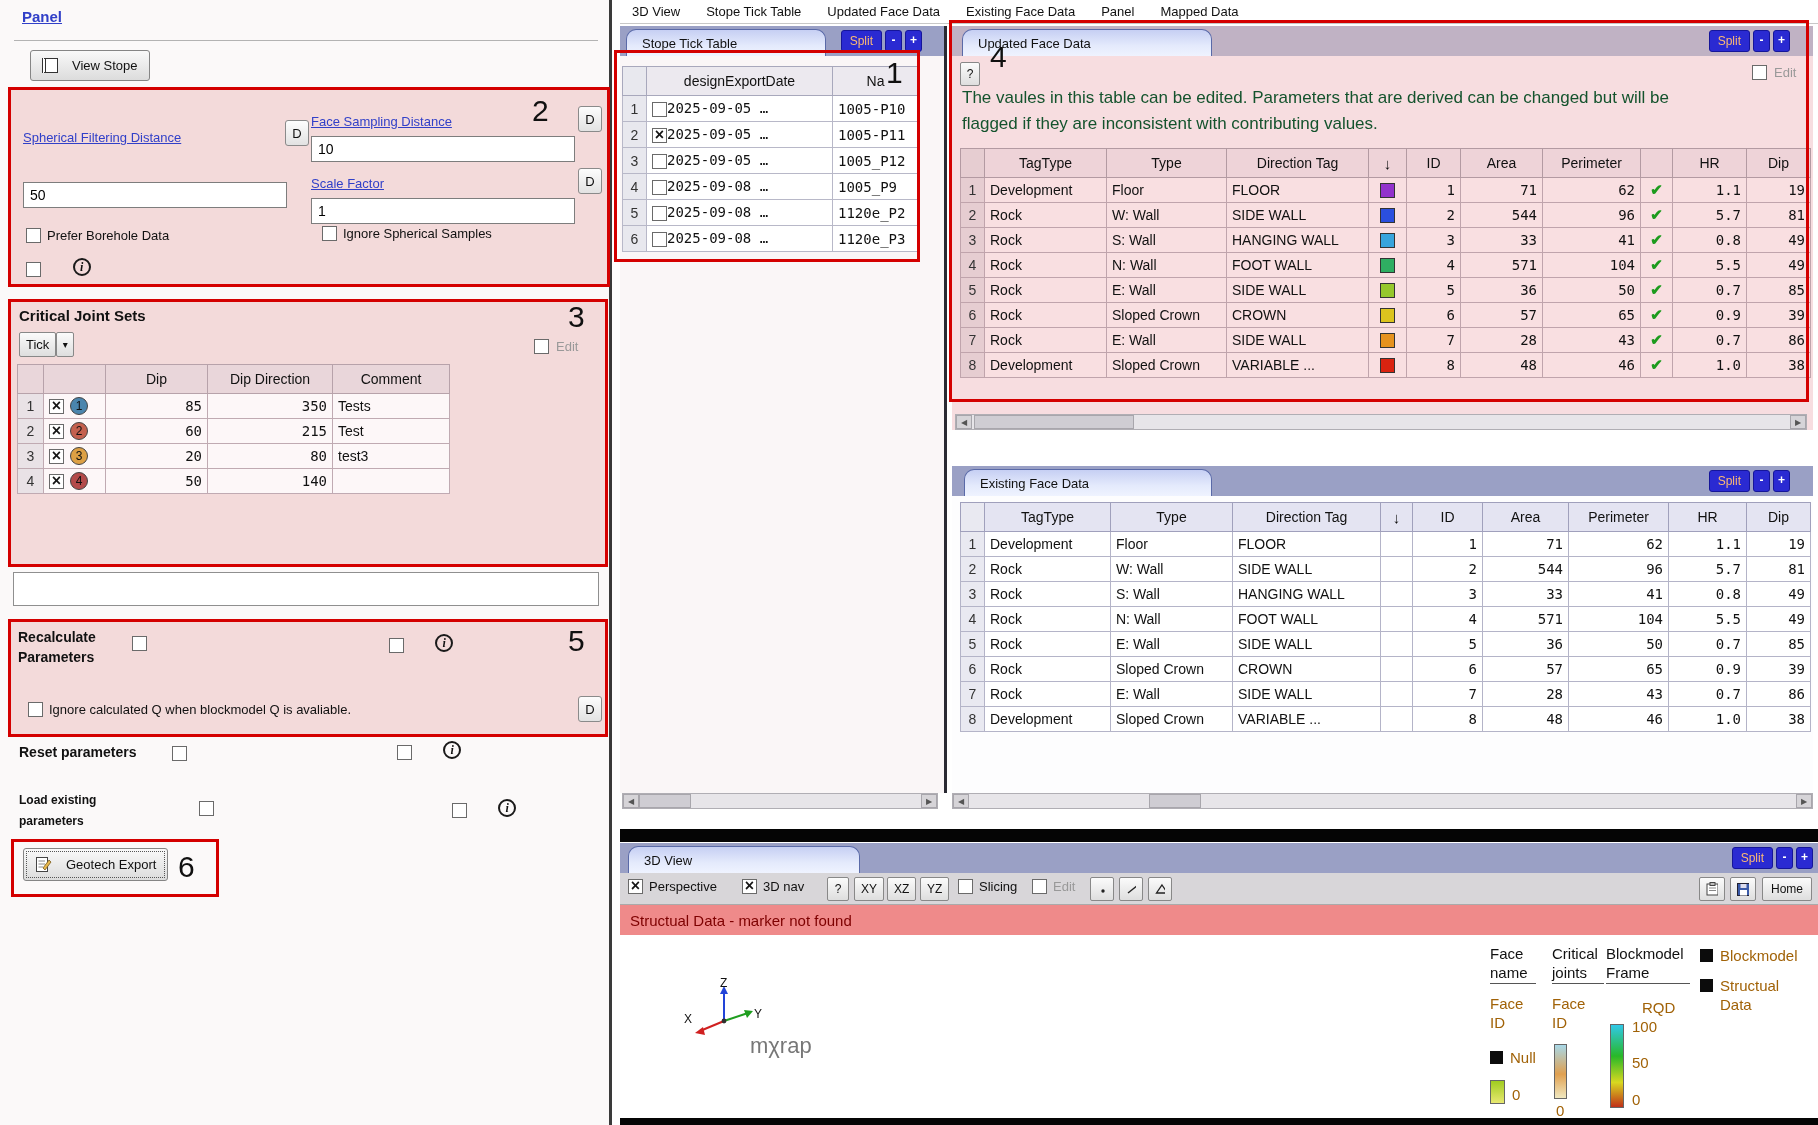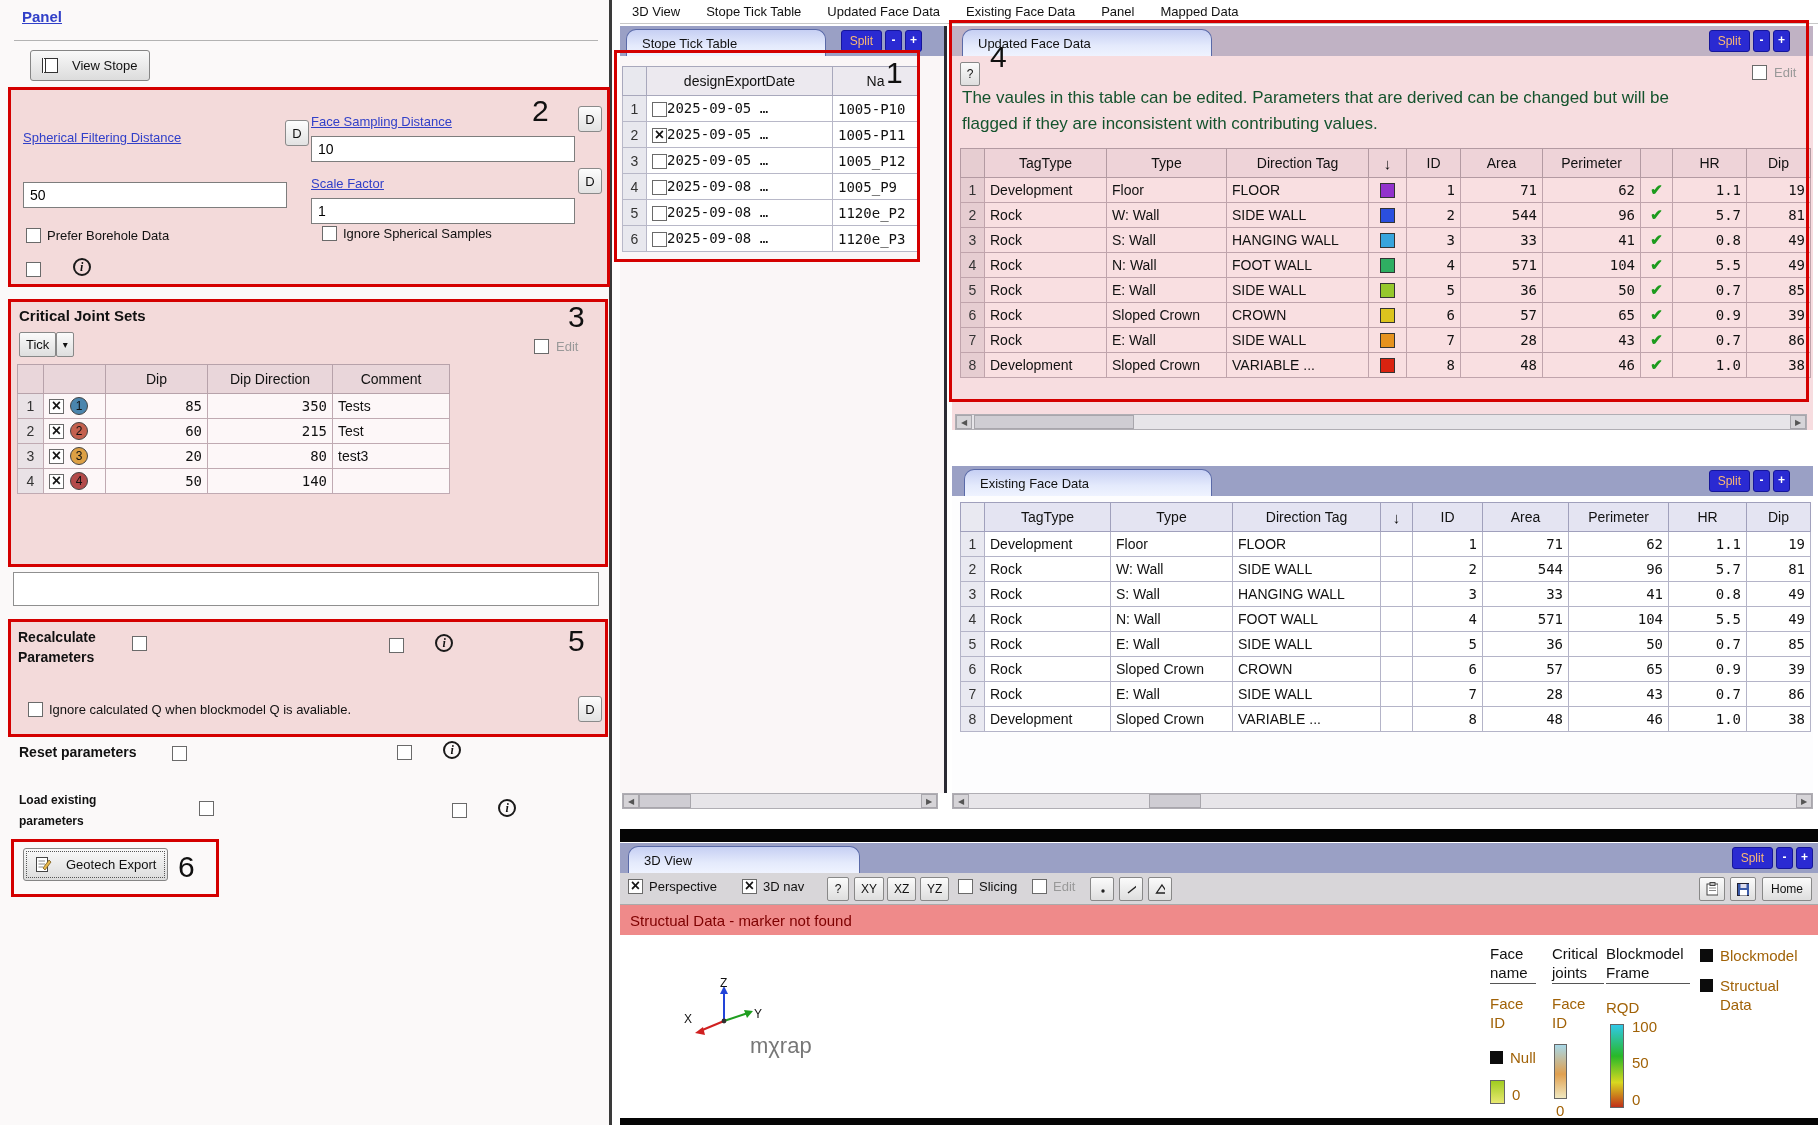--- a/index.html
+++ b/index.html
@@ -687,21 +687,21 @@
       <div class="lg" style="left:1080px;top:11px;display:flex;gap:7px;align-items:center">
         <span class="sq"></span>
         <span>Blockmodel</span>
       </div>
       <div class="lg" style="left:1080px;top:41px;display:flex;gap:7px">
         <span class="sq" style="margin-top:3px"></span>
         <span style="display:inline-block;width:66px">Structual Data</span>
       </div>
       <div class="lg" style="left:870px;top:59px;width:38px">Face ID</div>
       <div class="lg" style="left:932px;top:59px;width:38px">Face ID</div>
-      <div class="lg" style="left:986px;top:63px">RQD</div>
+      <div class="lg" style="left:1022px;top:63px">RQD</div>
       <div class="vbar" style="left:990px;top:89px;width:14px;height:84px;background:linear-gradient(#30c8e8,#28b828 38%,#d8d820 70%,#c03018)"></div>
       <div class="lg" style="left:1012px;top:82px">100</div>
       <div class="lg" style="left:1012px;top:118px">50</div>
       <div class="lg" style="left:1012px;top:155px">0</div>
       <div class="lg" style="left:870px;top:113px;display:flex;gap:7px;align-items:center">
         <span class="sq"></span>
         <span>Null</span>
       </div>
       <div class="vbar" style="left:870px;top:145px;width:15px;height:24px;background:linear-gradient(#a0cc20,#e8e870)"></div>
       <div class="lg" style="left:892px;top:150px">0</div>

